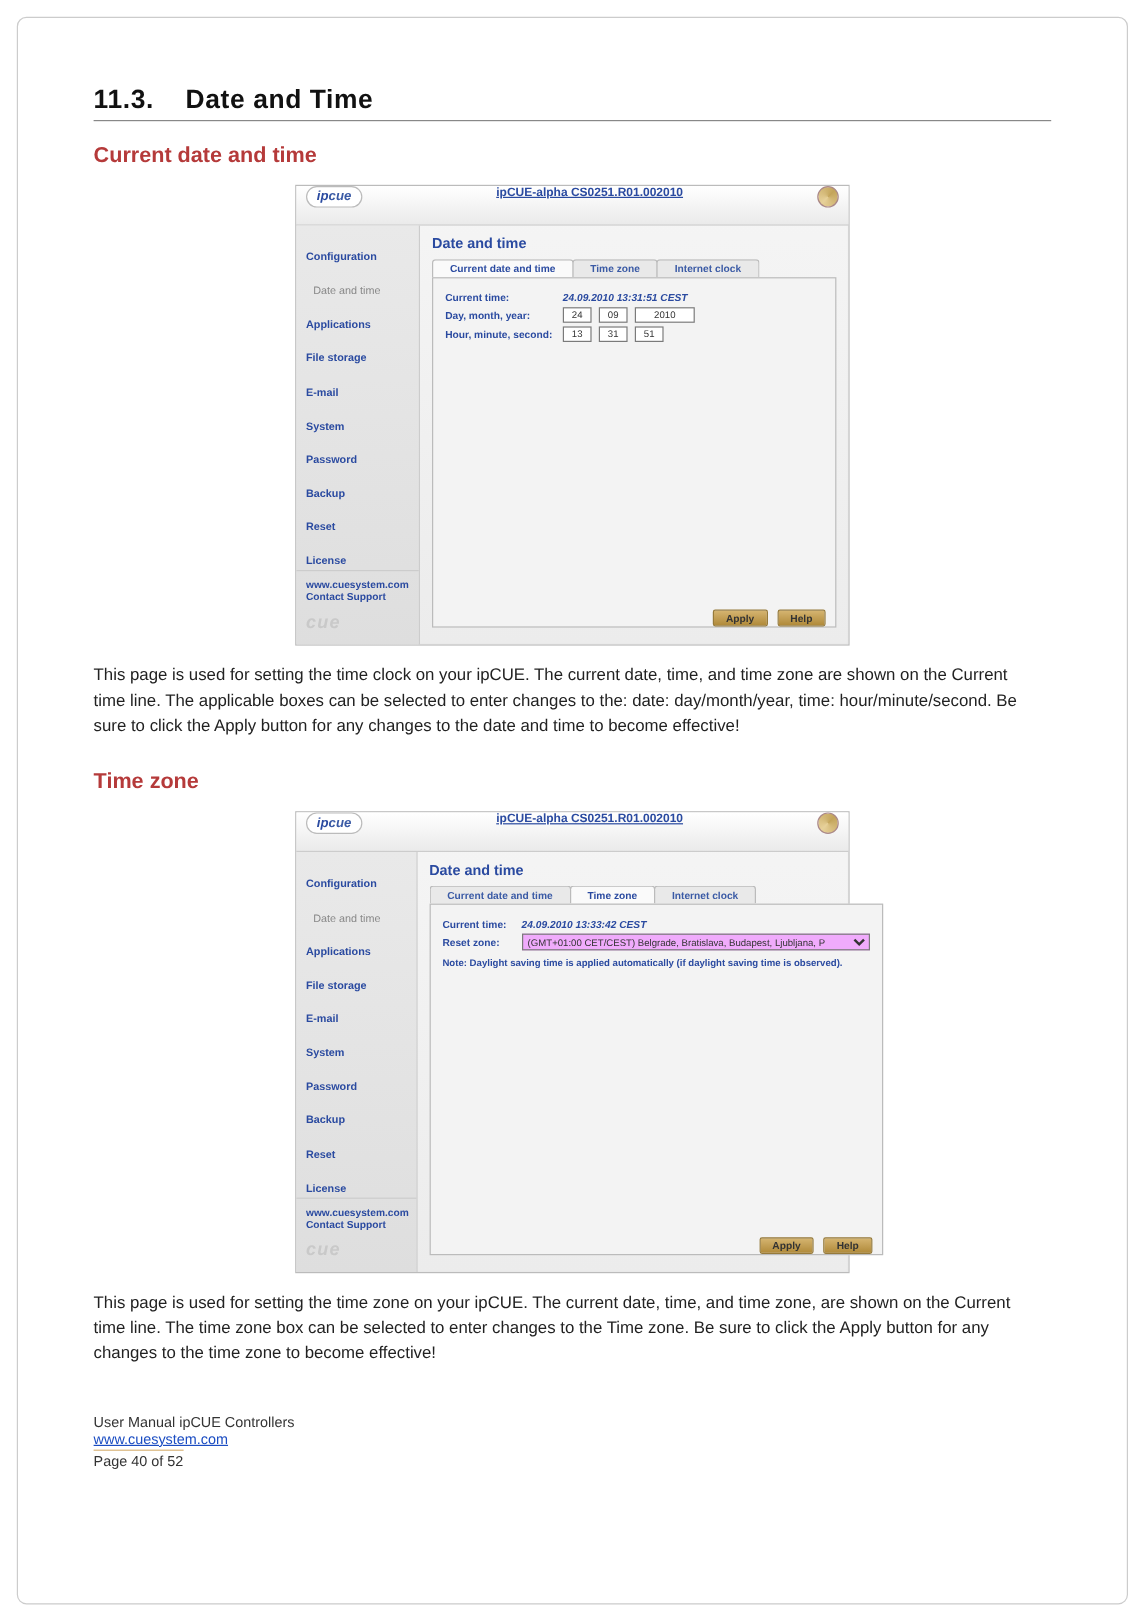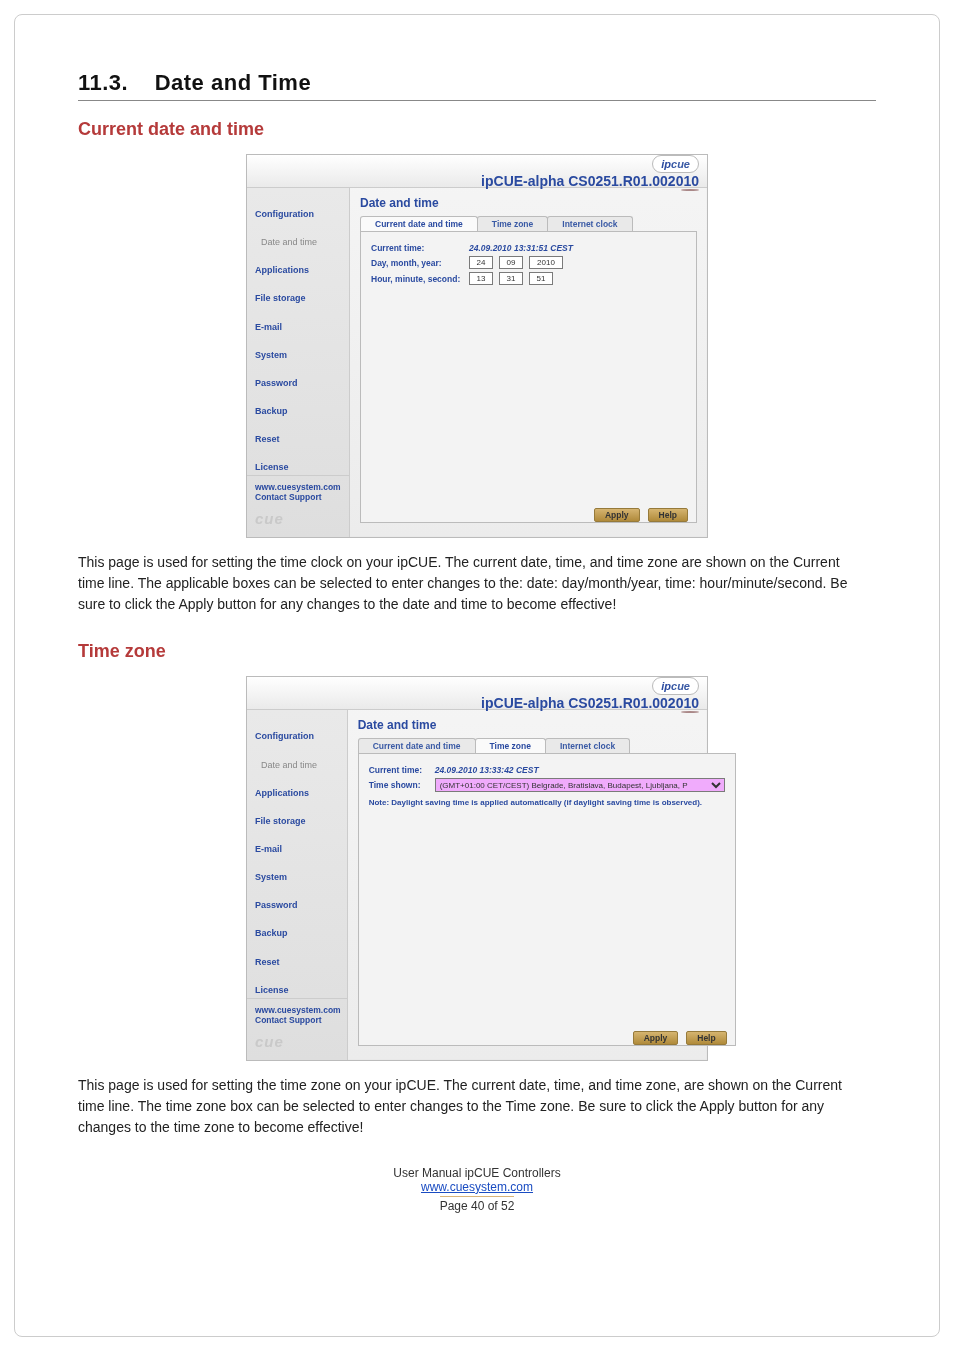--- a/index.html
+++ b/index.html
@@ -58,36 +58,36 @@
   .shot{
     width: 460px;
     border: 1px solid #bbb;
     background: linear-gradient(#f5f5f5,#ececec);
     display:flex; flex-direction:column;
     font-size: 9px;
     color: #3a5aa5;
     box-shadow: inset 0 0 2px rgba(0,0,0,.05);
   }
   .shot .top{
-    display:flex; align-items:flex-end;
+    display:flex; align-items:flex-start;
     height:32px;
     background: linear-gradient(#fff,#eaeaea);
     border-bottom:1px solid #ccc;
     padding: 0 8px;
-    flex-direction: column;
   }
   .logo-pill{
     background:#fff; border:1px solid #bbb; border-radius:11px;
     padding: 2px 8px; font-weight:bold; color:var(--cue-accent);
     font-style: italic; font-size:11px;
   }
   .logo-pill .ip{ color:#2a4aa0;}
   .device-id{
     flex:1; text-align:center; color:#2a4aa0; font-weight:bold;
-    font-size:14px;
+    font-size:10px;
+    text-decoration:underline;
   }
   .pen-icon{
     width:16px; height:16px; display:inline-block;
     background: conic-gradient(from 45deg,#c3a45a,#e7d19a,#c3a45a);
     border-radius:50%; border:1px solid #a88;
   }
   .shot .body{ display:flex; min-height: 182px;}
   .sidebar{
     width: 102px;
     background: linear-gradient(#e9e9e9,#dedede);
@@ -136,39 +136,39 @@
     flex:1; padding: 8px 10px 34px 10px; position:relative;
     min-height: 110px;
   }
   .row{ display:flex; align-items:center; gap:6px; margin: 3px 0; font-size:8.5px;}
   .row .label{ width:92px; color:#2a4aa0; font-weight:bold;}
   .row .val{ color:#2a4aa0; font-weight:bold;font-style:italic;}
   .ibox{
     width:24px; height:13px; border:1px solid #7a7a7a; background:#fff;
     font-size:8px; text-align:center; color:#333; box-sizing:border-box; padding:4px;
   }
-  .ibox.wide{ width:34px;}
+  .ibox.wide{ width:50px;}
   .select{
     height:14px; width:290px; border:1px solid #7a7a7a; background:#f0abfc;
     font-size:8px; color:#333; box-sizing:border-box; padding:0 0;
   }
   .note{ font-size:8px; color:#2a4aa0; font-weight:bold; margin-top:6px;}
   .btnbar{
     position:absolute; right:8px; bottom:0; display:flex; gap:8px;
   }
   .cue-btn{
     font-size:8.5px; color:#333; font-weight:bold;
     border:1px solid #967a3a; border-radius:2px;
     padding: 1px 10px;
     background: linear-gradient(var(--button-grad-1),var(--button-grad-2));
   }
   .footer{
-    text-align:center; font-size:12px;
+    text-align:left; font-size:12px;
     color:#333;
-    margin-top: 28px;
+    margin-top: 40px;
   }
   .footer a{ color: var(--link); text-decoration: underline;}
   .footer .under{
     display:inline-block; border-top:1px solid var(--footer-tan);
     padding-top:2px; margin-top:2px; color:#333; font-size:12px;
   }
 </style>
 </head>
 <body>
 <div class="outer-frame"></div>
@@ -281,21 +281,21 @@
           <div class="tab inactive-link">Current date and time</div>
           <div class="tab active">Time zone</div>
           <div class="tab inactive-link">Internet clock</div>
         </div>
         <div class="tabpane">
           <div class="row">
             <span class="label" style="width:60px">Current time:</span>
             <span class="val">24.09.2010  13:33:42  CEST</span>
           </div>
           <div class="row">
-            <span class="label" style="width:60px">Time shown:</span>
+            <span class="label" style="width:60px">Reset zone:</span>
             <select class="select">
               <option>(GMT+01:00 CET/CEST) Belgrade, Bratislava, Budapest, Ljubljana, P</option>
             </select>
           </div>
           <div class="note">Note: Daylight saving time is applied automatically (if daylight saving time is observed).</div>
           <div class="btnbar">
             <button class="cue-btn">Apply</button>
             <button class="cue-btn">Help</button>
           </div>
         </div>

